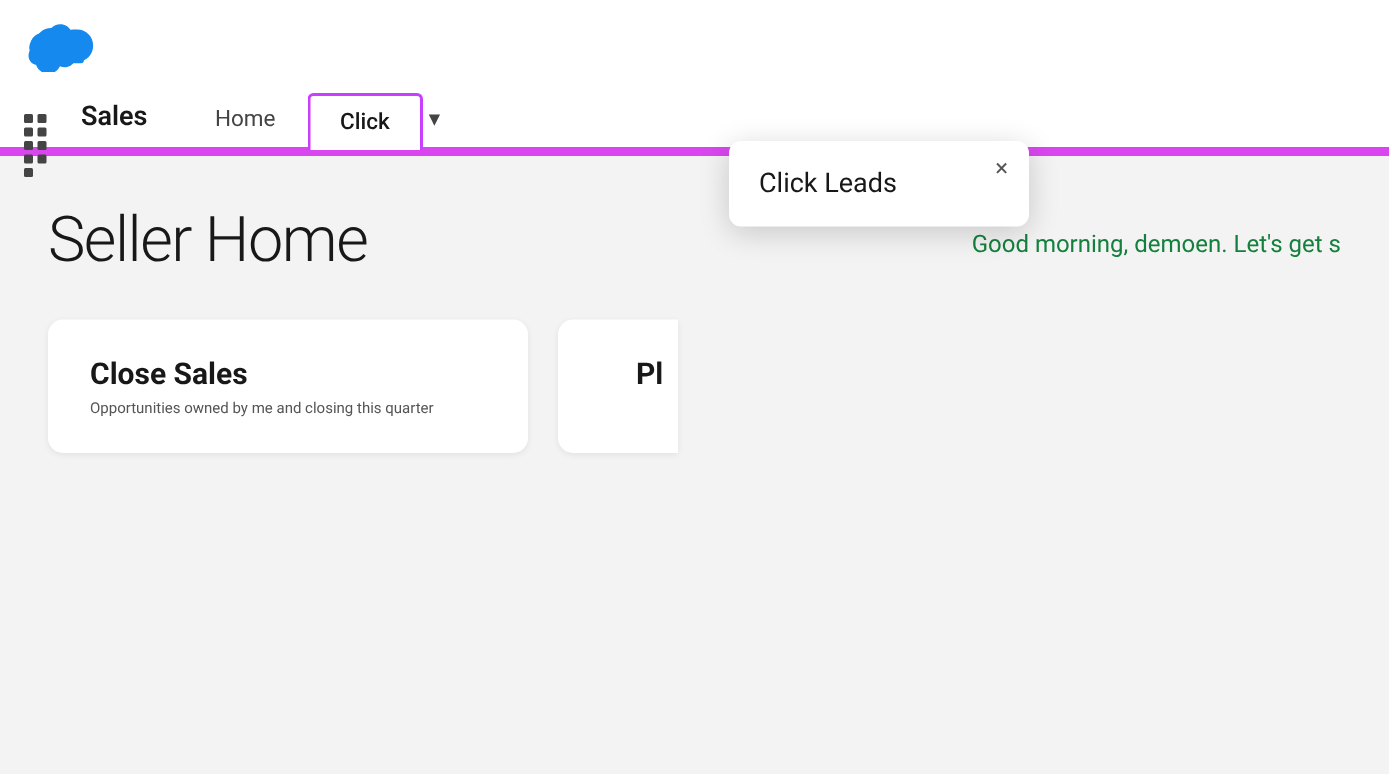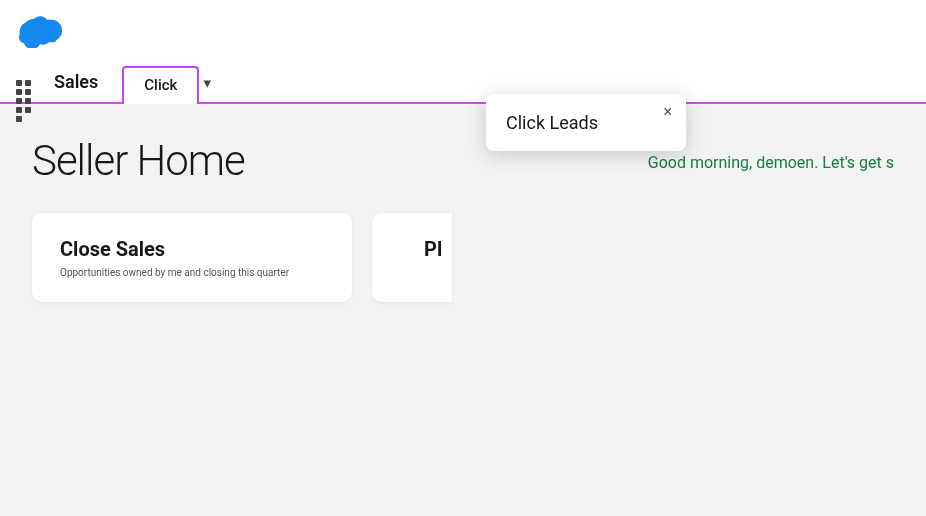--- a/index.html
+++ b/index.html
@@ -31,21 +31,21 @@
       margin-right: 8px;
     }
 
     
     .nav-bar {
       background: #ffffff;
       height: 44px;
       display: flex;
       align-items: flex-end;
       padding: 0 0 0 16px;
-      border-bottom: 2px solid #d946ef;
+      border-bottom: 6px solid #d946ef;
       position: relative;
       z-index: 10;
     }
 
     .nav-app-name {
       font-size: 18px;
       font-weight: 600;
       color: #181818;
       margin-right: 24px;
       padding-bottom: 10px;
@@ -249,20 +249,21 @@
       <span></span>
       <span></span>
     <span></span>
       <span></span>
       <span></span>
   </div>
 
   <span class="nav-app-name">Sales</span>
 
   <div class="nav-tabs">
+    <div class="nav-tab">Home</div>
     <div class="nav-tab active">Click</div>
     <span class="nav-tab-more">▾</span>
   </div>
 </div>
 
 <div class="tooltip-popup">
   <span class="tooltip-text">Click Leads</span>
   <span class="tooltip-close">×</span>
 </div>
 

